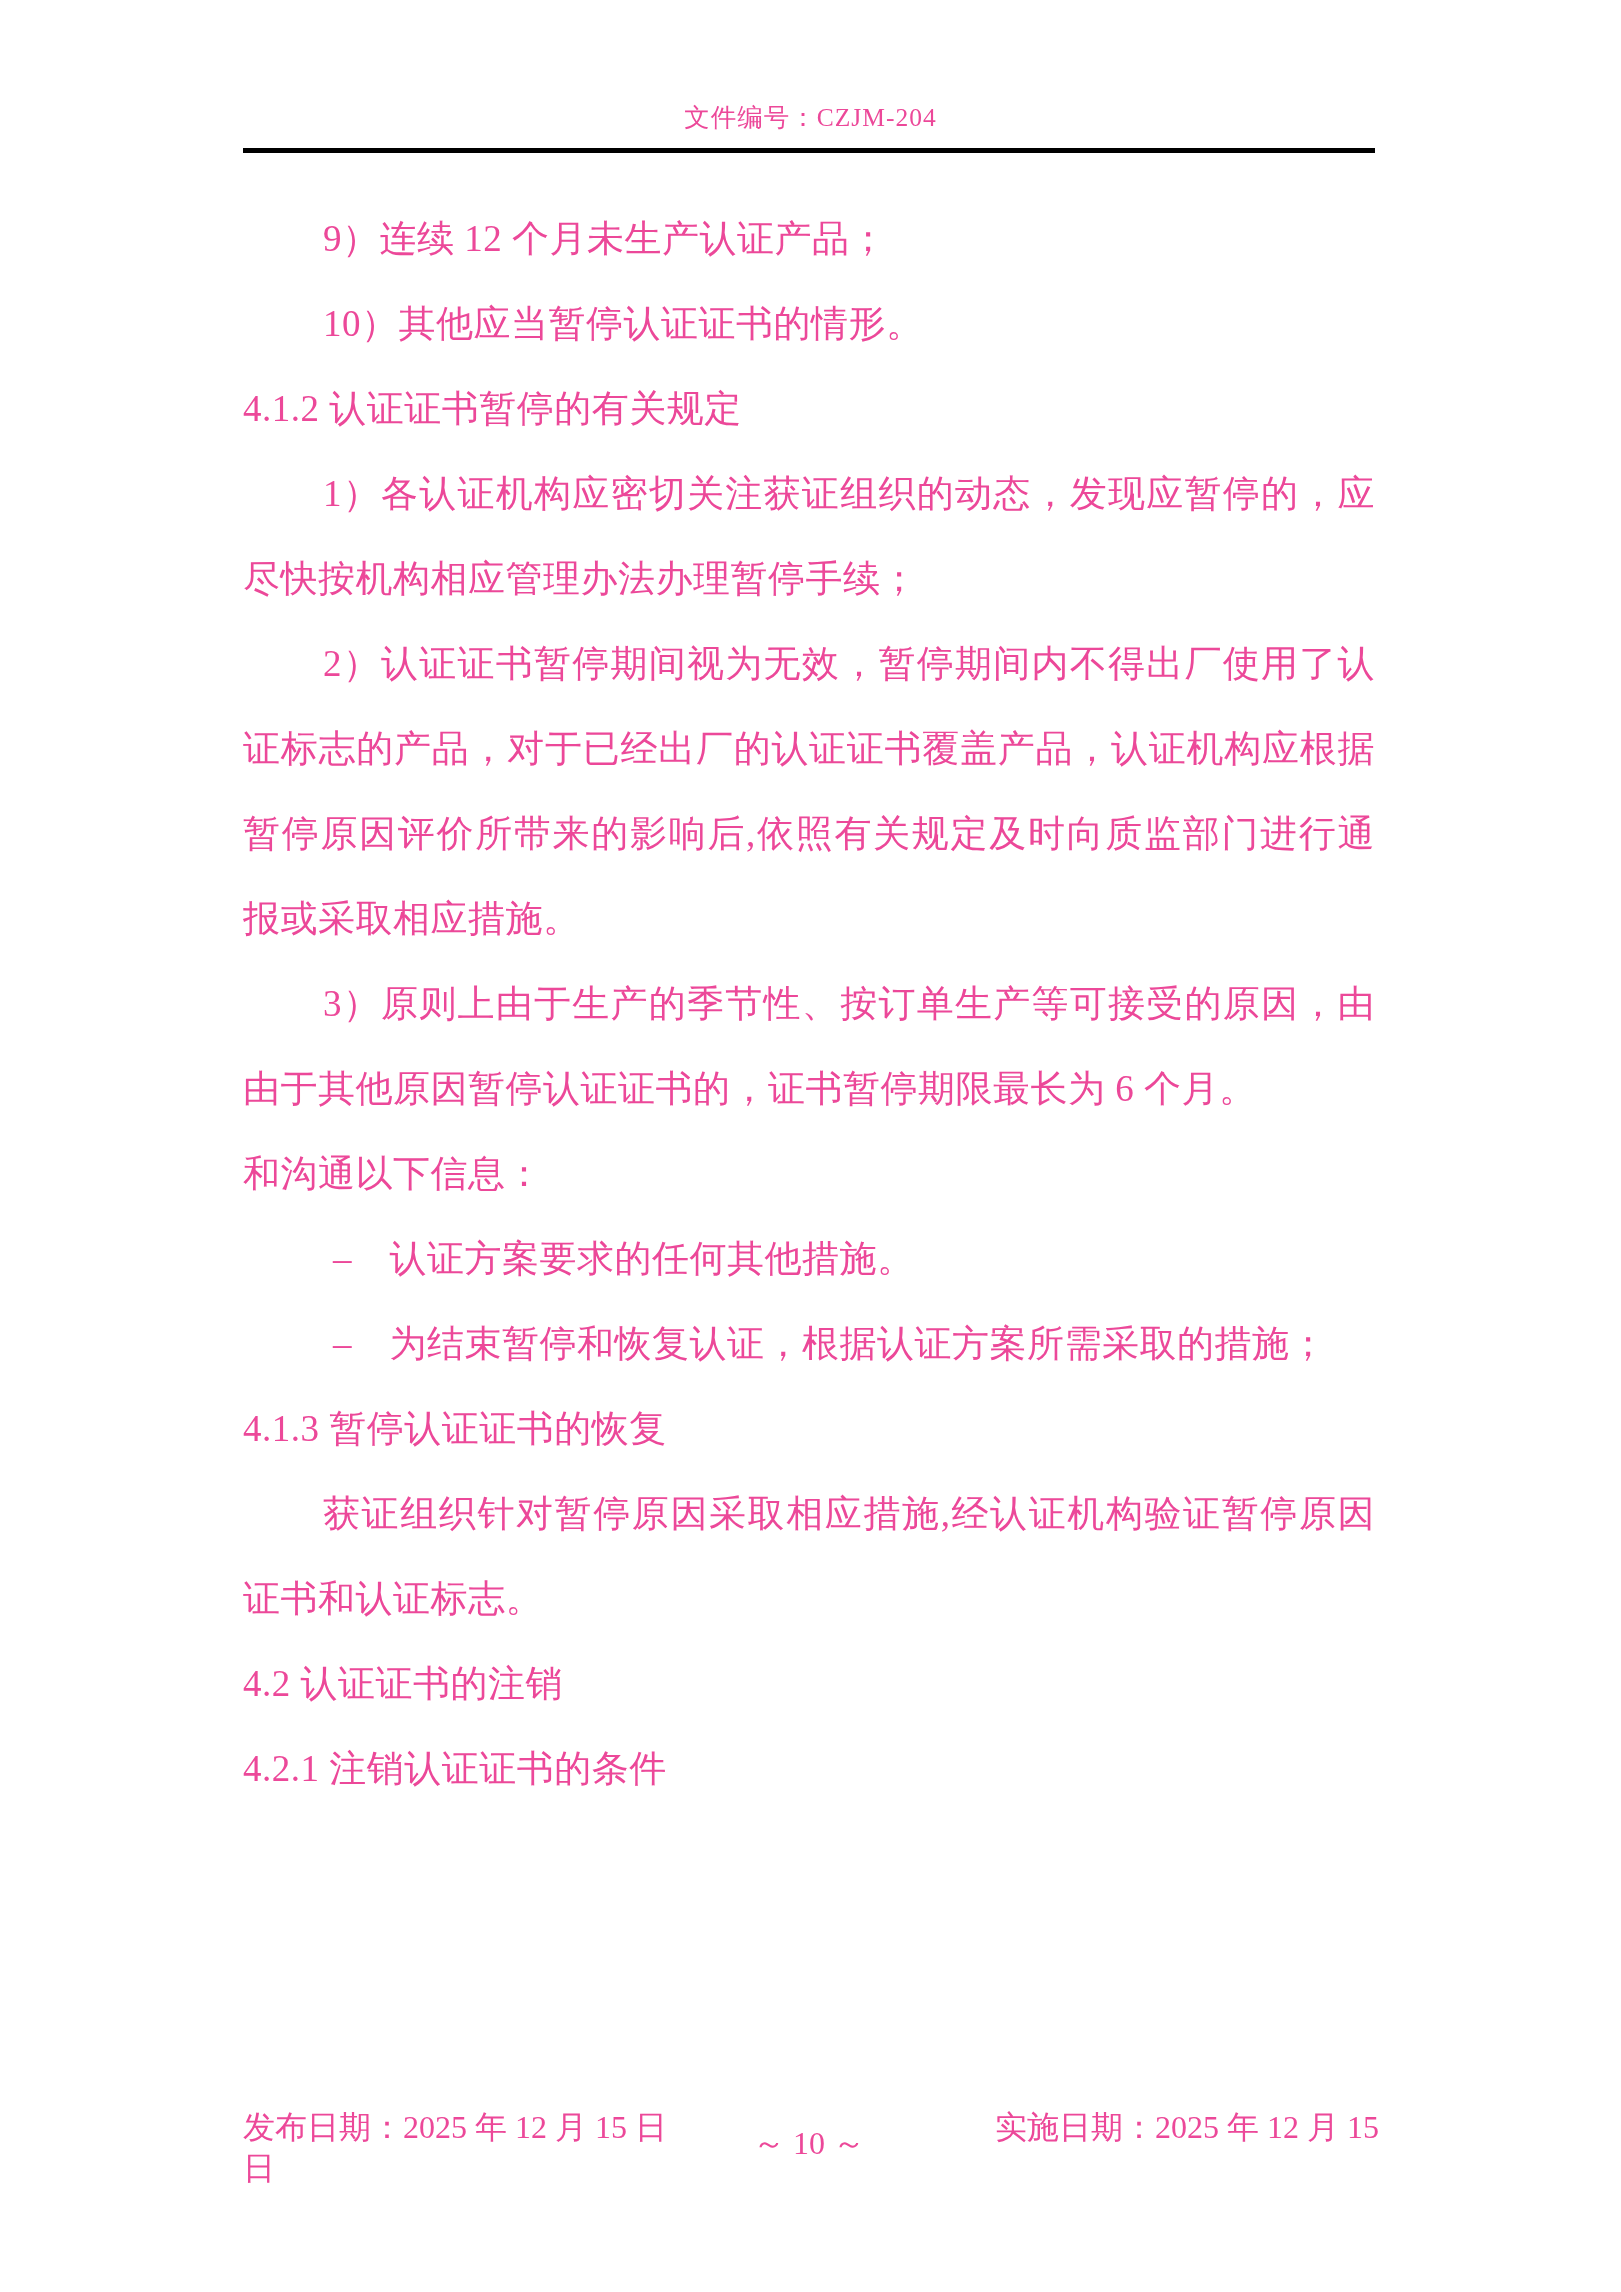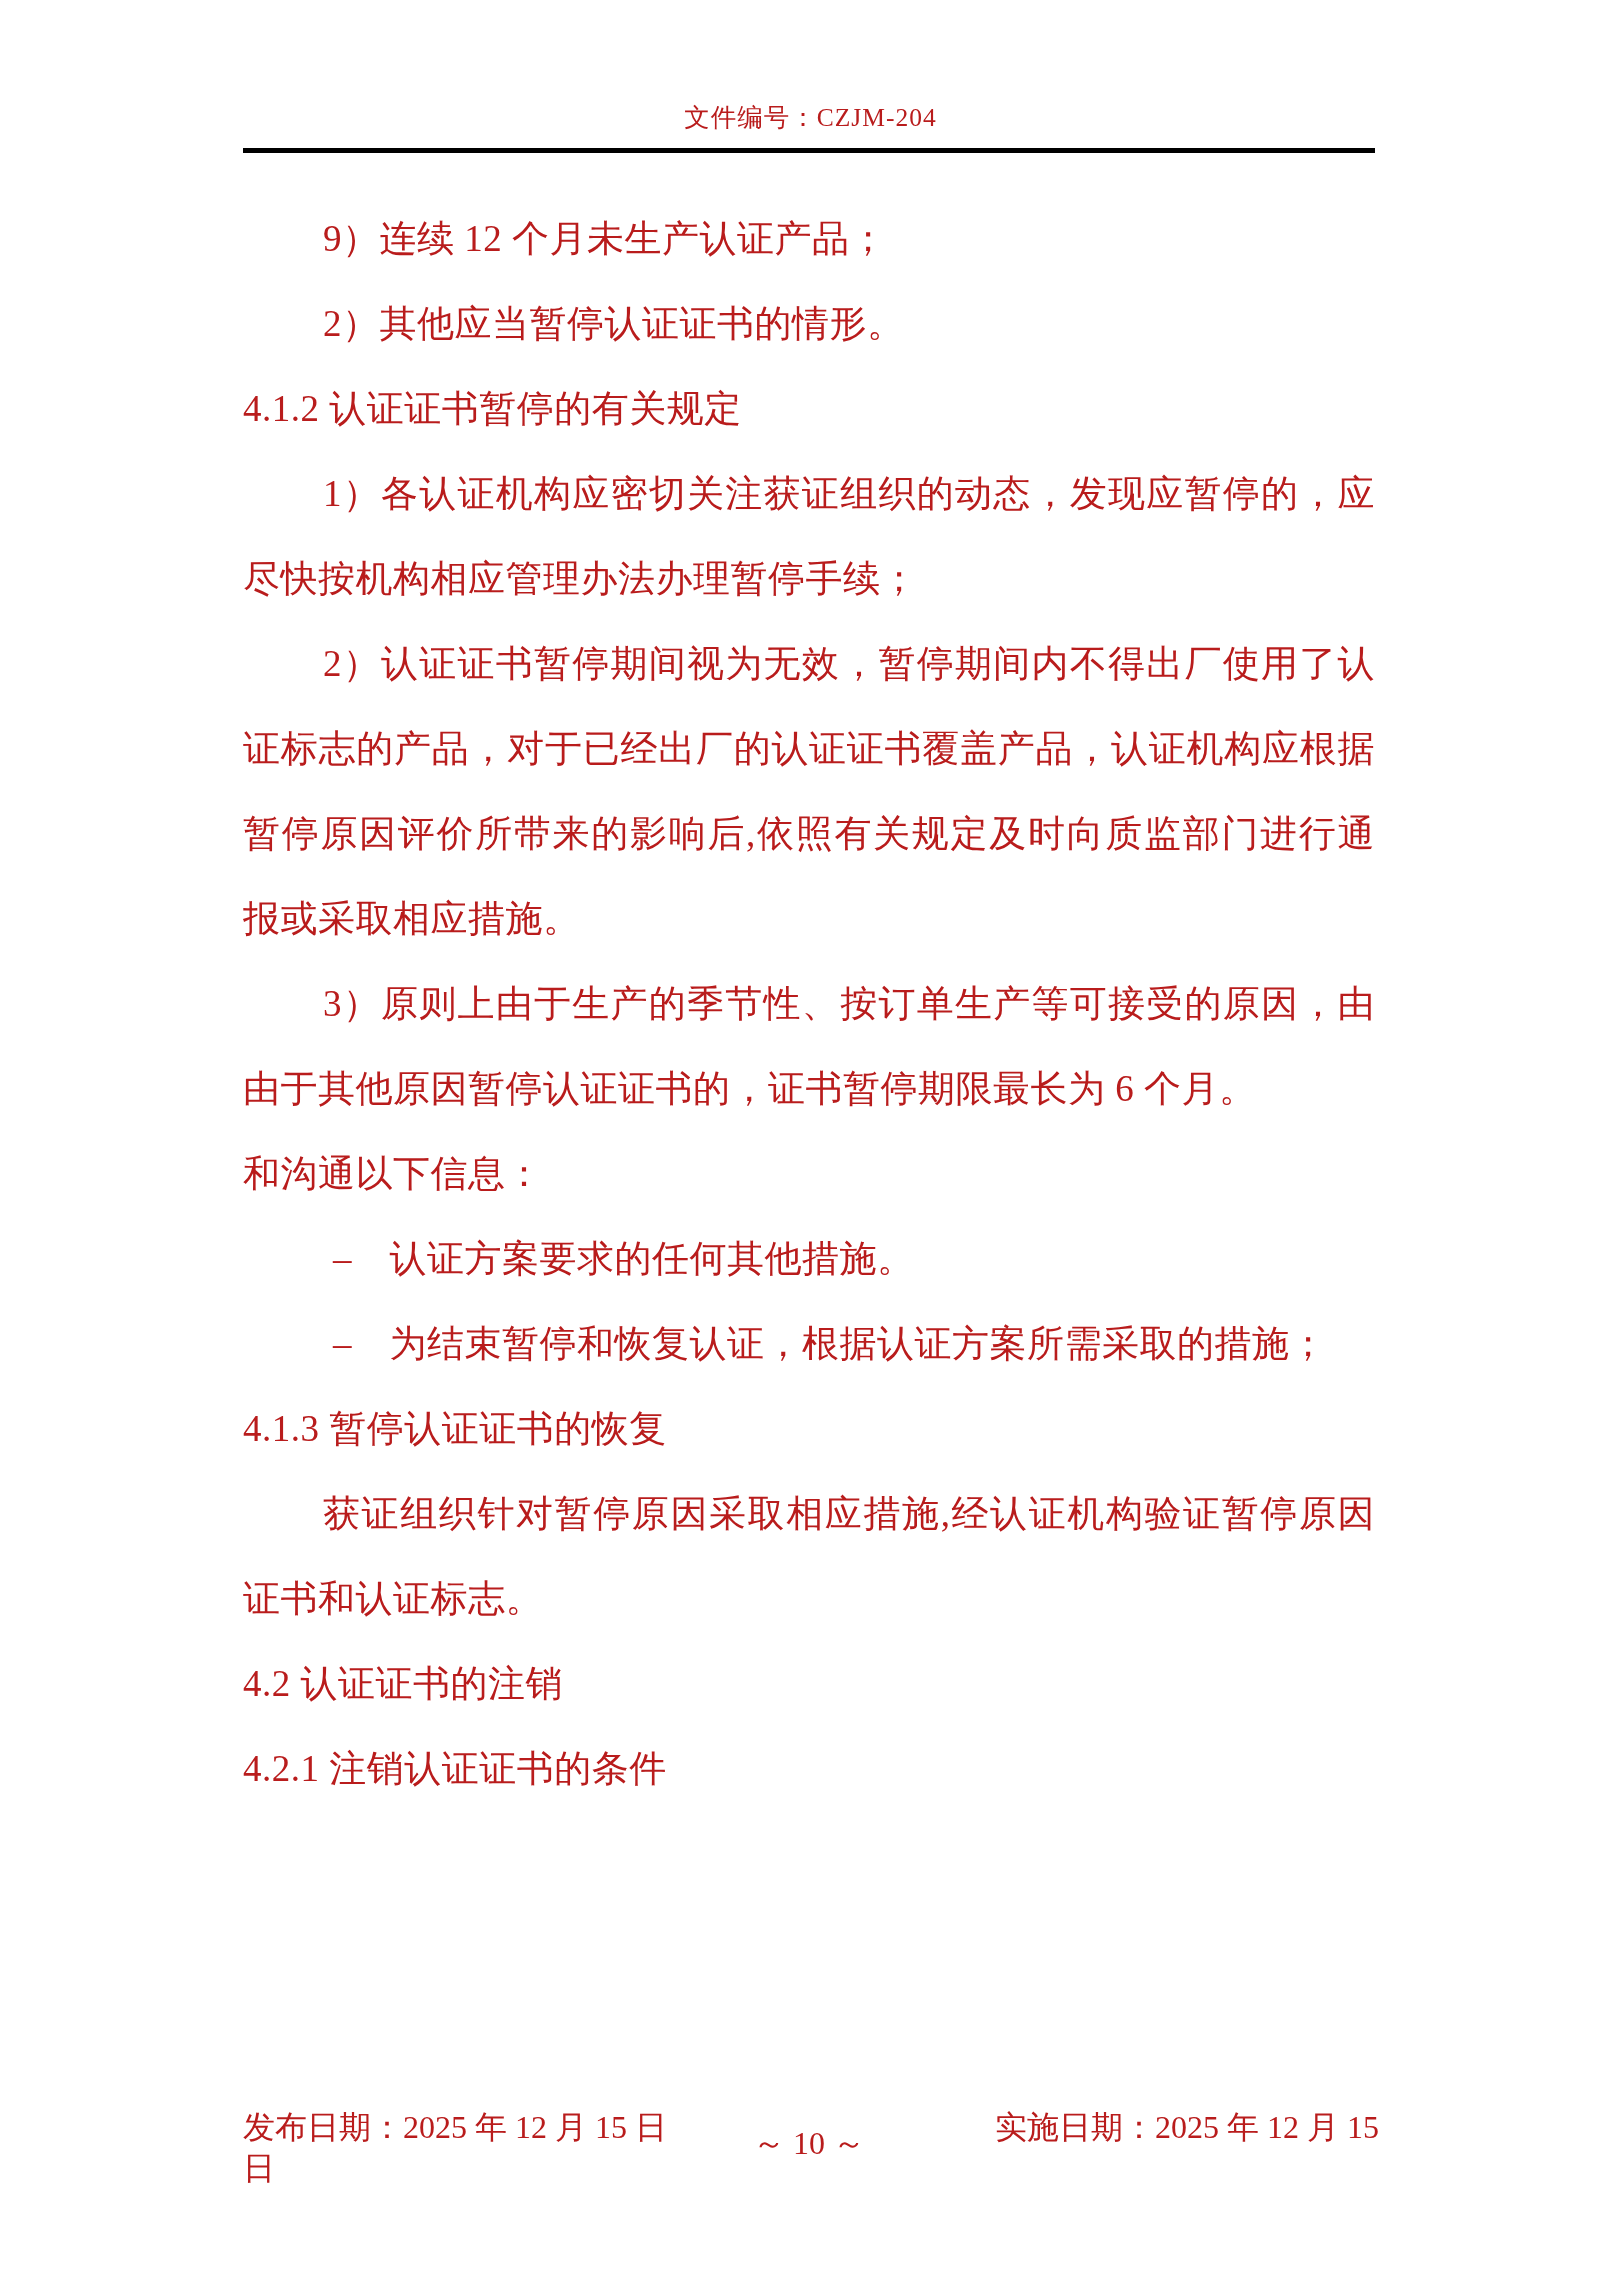--- a/index.html
+++ b/index.html
@@ -2,21 +2,21 @@
 <html><head>
 <meta charset="utf-8">
 <style>
   html, body { margin: 0; padding: 0; background: #888; }
   .page {
     position: relative;
     width: 1621px;
     height: 2293px;
     margin: 0 auto;
     background: #ffffff;
-    color: #b91c1c;
+    color: #ec4899;
     font-family: "Liberation Serif", "DejaVu Serif", serif;
     overflow: hidden;
   }
   .header-text {
     position: absolute;
     top: 101px;
     left: 0;
     width: 100%;
     text-align: center;
     font-size: 25.5px;
@@ -74,21 +74,21 @@
 </head>
 <body>
 
 <div class="page">
 
   <div class="header-text">文件编号：CZJM-204</div>
   <div class="header-rule"></div>
 
   <div class="body-text">
     <div class="line ind">9）连续 12 个月未生产认证产品；</div>
-    <div class="line ind">2）其他应当暂停认证证书的情形。</div>
+    <div class="line ind">10）其他应当暂停认证证书的情形。</div>
     <div class="line">4.1.2 认证证书暂停的有关规定</div>
     <div class="line ind fill">1）各认证机构应密切关注获证组织的动态，发现应暂停的，应</div>
     <div class="line">尽快按机构相应管理办法办理暂停手续；</div>
     <div class="line ind fill">2）认证证书暂停期间视为无效，暂停期间内不得出厂使用了认</div>
     <div class="line fill">证标志的产品，对于已经出厂的认证证书覆盖产品，认证机构应根据</div>
     <div class="line fill">暂停原因评价所带来的影响后,依照有关规定及时向质监部门进行通</div>
     <div class="line">报或采取相应措施。</div>
     <div class="line ind fill">3）原则上由于生产的季节性、按订单生产等可接受的原因，由</div>
     <div class="line">由于其他原因暂停认证证书的，证书暂停期限最长为 6 个月。</div>
     <div class="line">和沟通以下信息：</div>

